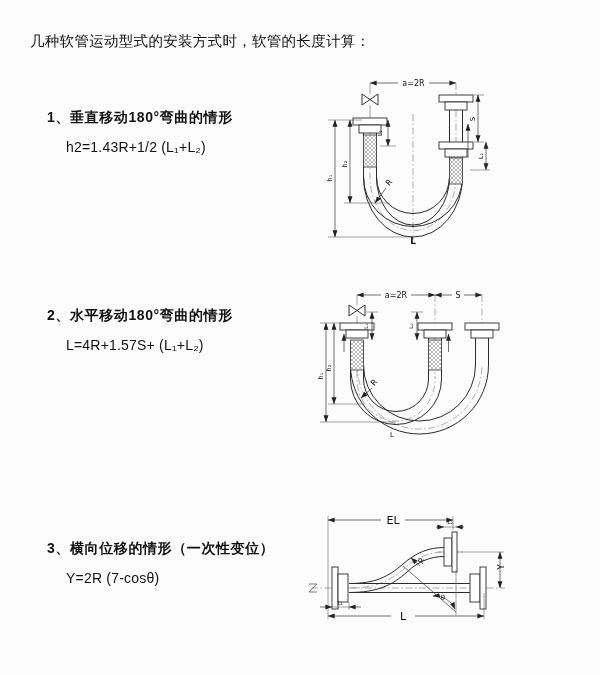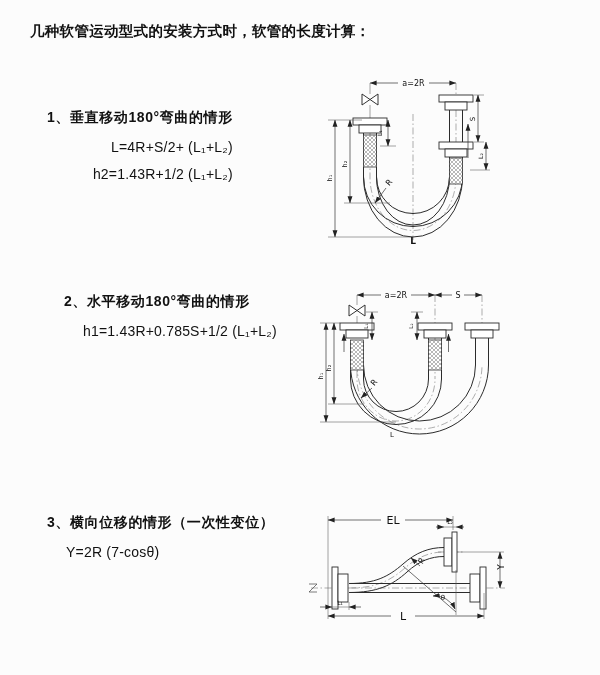--- a/index.html
+++ b/index.html
@@ -1,48 +1,47 @@
 <!DOCTYPE html>
 <html><head>
 <meta charset="utf-8">
 <style>
   html,body{margin:0;padding:0;background:#e9e9e9;}
   .page{position:relative;width:600px;height:675px;background:#fcfcfc;overflow:hidden;
         font-family:"Liberation Sans","DejaVu Sans",sans-serif;color:#111;}
-  .title{position:absolute;left:30px;top:22px;font-size:14.5px;font-weight:700;letter-spacing:.3px;}
+  .title{position:absolute;left:30px;top:32px;font-size:14.5px;font-weight:400;letter-spacing:.3px;}
   .sec{position:absolute;left:47px;}
   .sec .hd{margin:0 0 7px 0;font-size:14px;font-weight:700;letter-spacing:.6px;}
   .sec .f{margin:0;padding-left:19px;font-size:14px;line-height:27px;letter-spacing:.2px;}
   .dg{position:absolute;}
   svg .hose{stroke:#2b2b2b;stroke-width:1;fill:none;}
   svg .dim{stroke:#333;stroke-width:.7;fill:none;}
   svg .ext{stroke:#555;stroke-width:.55;fill:none;}
   svg .cl{stroke:#777;stroke-width:.6;fill:none;stroke-dasharray:7 2.5 1.5 2.5;}
   svg .lb{font-family:"DejaVu Sans","Liberation Sans",sans-serif;fill:#111;}
   svg .flg{fill:#fff;stroke:#2b2b2b;stroke-width:.9;}
 </style>
 </head>
 <body>
 
 <div class="page">
 
   <div class="title">几种软管运动型式的安装方式时，软管的长度计算：</div>
 
-  <div class="sec" style="top:109px;text-align:right;">
+  <div class="sec" style="top:109px;">
     <p class="hd">1、垂直移动180°弯曲的情形</p>
-    <p class="f">L=4R+S/2+ (L₁+L₂)</p>
     <p class="f">h2=1.43R+1/2 (L₁+L₂)</p>
   </div>
 
-  <div class="sec" style="top:293px;margin-left:17px;">
+  <div class="sec" style="top:307px;">
     <p class="hd">2、水平移动180°弯曲的情形</p>
-    <p class="f">h1=1.43R+0.785S+1/2 (L₁+L₂)</p>
+    <p class="f">L=4R+1.57S+ (L₁+L₂)</p>
   </div>
 
-  <div class="sec" style="top:514px;">
+  <div class="sec" style="top:540px;">
     <p class="hd">3、横向位移的情形（一次性变位）</p>
     <p class="f">Y=2R (7-cosθ)</p>
   </div>
 
   <svg class="dg" style="left:318px;top:72px;" width="200" height="182" viewBox="0 0 200 182">
     <defs>
       <marker id="m1" viewBox="0 0 10 10" refX="9.5" refY="5" markerWidth="7" markerHeight="7" orient="auto-start-reverse" markerUnits="userSpaceOnUse">
         <path d="M0,1.5 L10,5 L0,8.5 Z" fill="#222"></path>
       </marker>
       <pattern id="p1" width="4" height="4" patternUnits="userSpaceOnUse">

